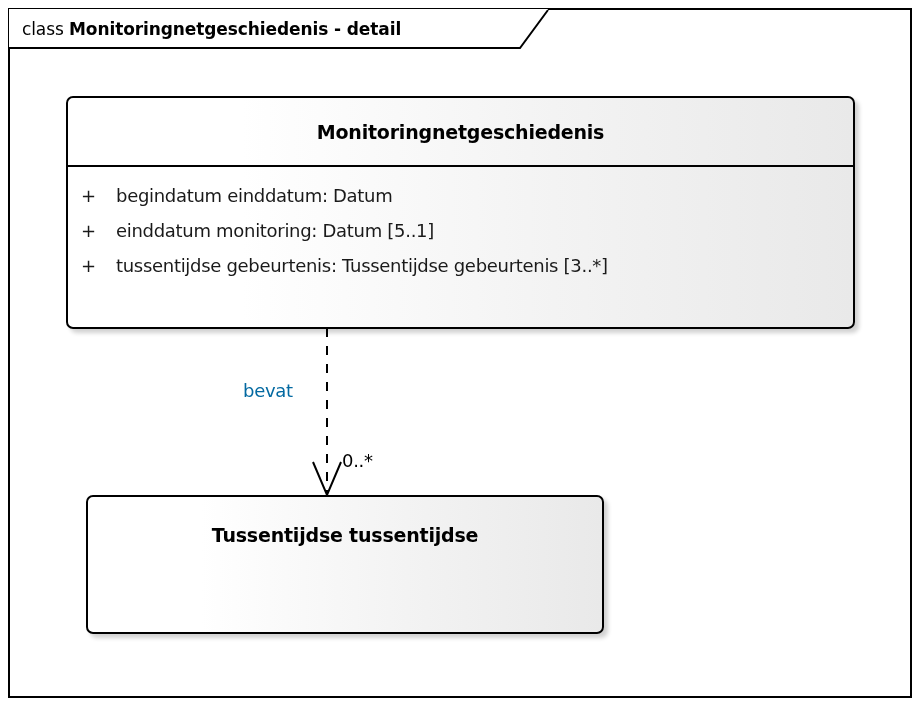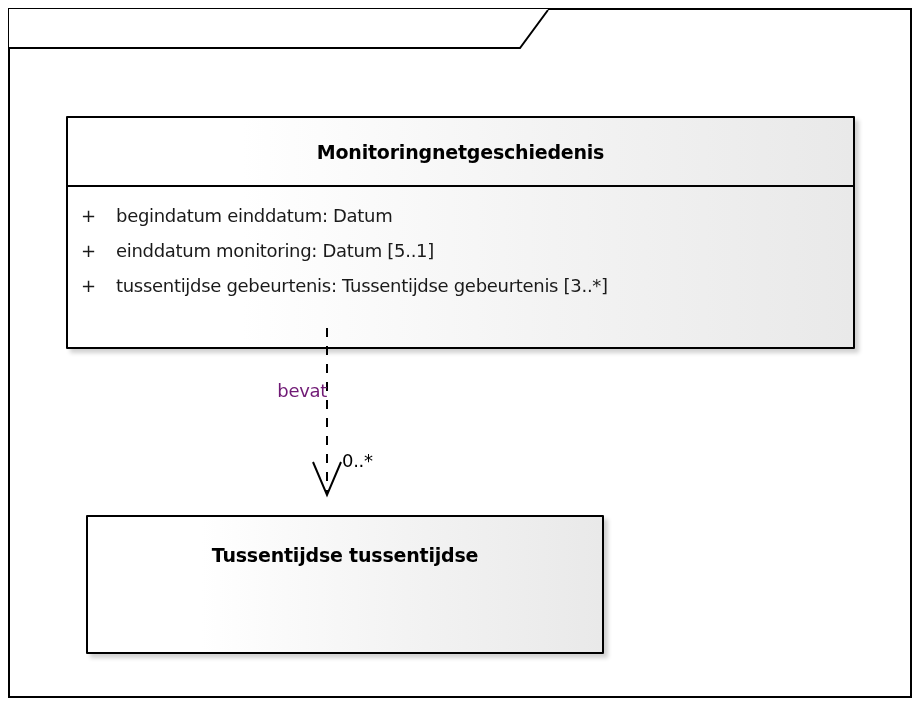--- a/index.html
+++ b/index.html
@@ -63,25 +63,24 @@
   }
   .frame-tab-name {
     font-weight: bold;
   }
 
   
   .uml-class {
     position: absolute;
     box-sizing: border-box;
     border: 2px solid #000000;
-    border-radius: 1px;
+    border-radius: 7px;
     background: linear-gradient(to right, #ffffff 0%, #ffffff 22%, #f3f3f3 62%, #e9e9e9 100%);
     box-shadow: 4px 4px 4px rgba(0, 0, 0, 0.18);
     overflow: hidden;
-    margin-top: 20px;
   }
 
   .uml-class-header {
     position: relative;
     box-sizing: border-box;
     width: 100%;
     display: flex;
     align-items: center;
     justify-content: center;
   }
@@ -169,23 +168,22 @@
   }
   .connector svg {
     display: block;
     overflow: visible;
   }
   .connector-label {
     position: absolute;
     left: -12px;
     top: 58px;
     width: 84px;
-    text-align: right;
-    font-size: 18px;
-    color: #701a75;
+    font-size: 18px;
+    color: #0369a1;
     white-space: nowrap;
     letter-spacing: -0.3px;
   }
   .connector-multiplicity {
     position: absolute;
     left: 87px;
     top: 128px;
     font-size: 18px;
     color: #000000;
     white-space: nowrap;
@@ -197,20 +195,24 @@
 
 <div id="canvas">
 
   <div class="frame"></div>
 
   <div class="frame-tab">
     <svg width="542" height="44" viewBox="0 0 542 44">
       <path d="M 1 1 L 540 1 L 540 2 L 512 40 L 1 40 Z" fill="#ffffff" stroke="none"></path>
       <path d="M 540 2 L 512 40 L 1 40" fill="none" stroke="#000000" stroke-width="2"></path>
     </svg>
+    <div class="frame-tab-label">
+      <span class="frame-tab-kind">class </span>
+      <span class="frame-tab-name">Monitoringnetgeschiedenis - detail</span>
+    </div>
   </div>
 
   <div class="uml-class" id="class-monitoringnetgeschiedenis">
     <div class="uml-class-header">
       <span class="uml-class-title">Monitoringnetgeschiedenis</span>
     </div>
     <div class="uml-divider"></div>
     <div class="uml-attributes">
       <div class="uml-attr-row">
         <span class="uml-attr-vis">+</span>

